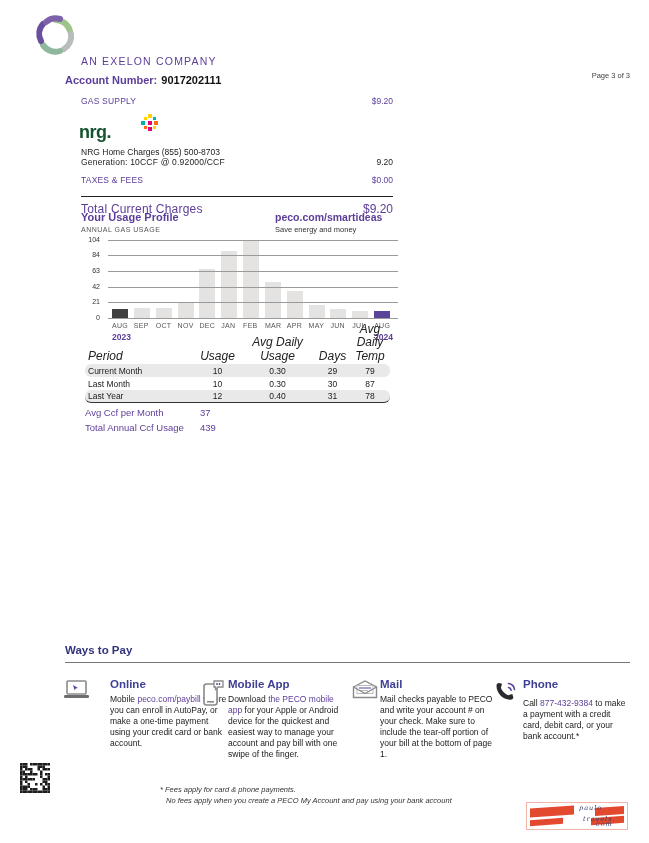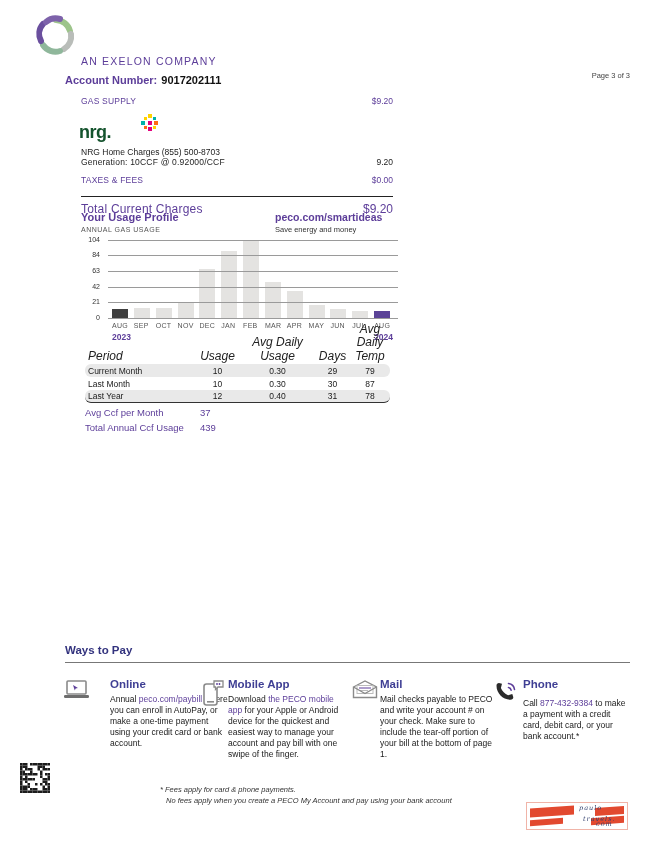--- a/index.html
+++ b/index.html
@@ -310,21 +310,21 @@
   <div class="method m0">
     <span class="icon">
       <svg width="27" height="20" viewBox="0 0 27 20">
         <rect x="4" y="1" width="19" height="13" rx="1" fill="#fff" stroke="#8a8a8a" stroke-width="1.6"></rect>
         <path d="M10 5 l5 3 -2.4 0.4 -0.8 2.2 z" fill="#5c3d99"></path>
         <rect x="1" y="15" width="25" height="3" rx="1.2" fill="#6e6e6e"></rect>
       </svg>
     </span>
     <div class="mtext">
       <div class="mtitle">Online</div>
-      <div class="mbody"><span>Annual </span><span class="link">peco.com/paybill</span><span> where you can enroll in AutoPay, or make a one-time payment using your credit card or bank account.</span></div>
+      <div class="mbody"><span>Mobile </span><span class="link">peco.com/paybill</span><span> where you can enroll in AutoPay, or make a one-time payment using your credit card or bank account.</span></div>
     </div>
   </div>
 
   <div class="method m1">
     <span class="icon">
       <svg width="22" height="26" viewBox="0 0 22 26">
         <rect x="1" y="4" width="13" height="21" rx="2.5" fill="#fff" stroke="#8a8a8a" stroke-width="1.6"></rect>
         <rect x="4" y="21" width="7" height="1.6" fill="#8a8a8a"></rect>
         <path d="M11 1 h9 v6 h-5 l-2.5 2.5 v-2.5 h-1.5 z" fill="#fff" stroke="#8a8a8a" stroke-width="1.3"></path>
         <circle cx="14" cy="4" r="0.9" fill="#5c3d99"></circle>

